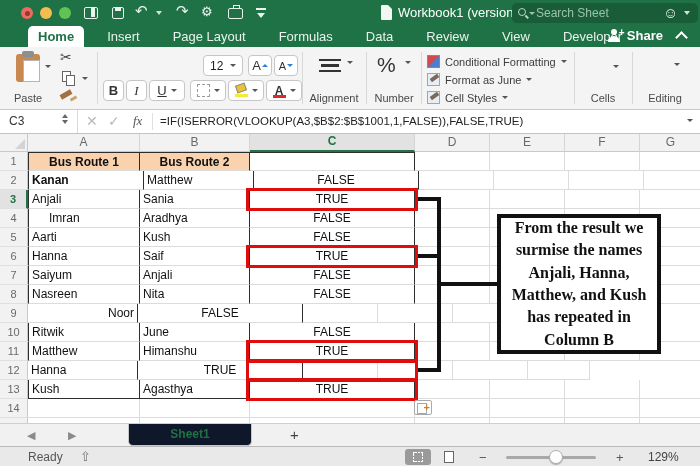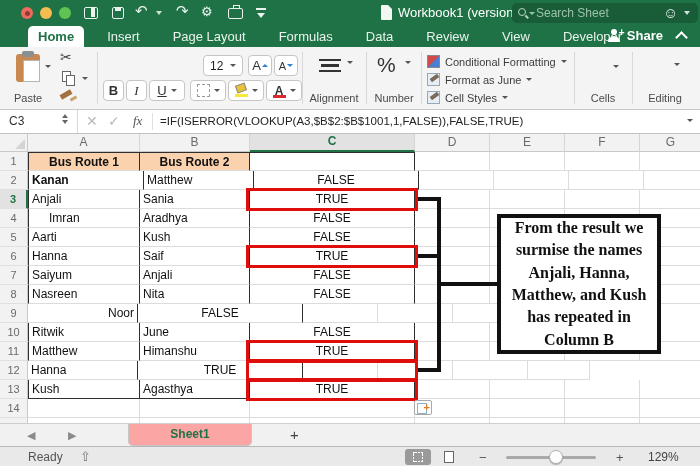--- a/index.html
+++ b/index.html
@@ -102,21 +102,21 @@
   .redbox { position:absolute; left:246px; width:172px; height:23px; border:3px solid #e00d0d; background:transparent; }
   .conn { position:absolute; background:#111; }
   .ann-box { position:absolute; left:497px; top:80px; width:164px; height:140px; border:4px solid #111; background:#fff; display:flex; align-items:center; justify-content:center; text-align:center; font-family:"Liberation Serif", serif; font-weight:bold; font-size:16px; line-height:1.4; color:#111; padding:2px 3px; }
   .quick-ic { position:absolute; left:414px; top:266px; width:18px; height:15px; background:#fff; border:1px solid #a9a9a9; border-radius:2px; }
   .quick-ic::before { content:""; position:absolute; left:2px; top:2px; width:8px; height:9px; border:1px solid #8faec9; }
   .quick-ic::after { content:"+"; position:absolute; right:1px; top:0px; color:#e07b20; font-size:11px; font-weight:bold; line-height:13px; }
 
   
   .sheetbar { position:absolute; left:0; top:423px; width:700px; height:23px; background:#f1f1f1; border-top:1px solid #cfcfcf; }
   .nav-arrow { position:absolute; top:5px; font-size:11px; color:#8a8a8a; }
-  .sheet-tab { position:absolute; left:128px; top:0; width:124px; height:22px; background:#fca5a5; border:1px solid #c6c6c6; border-top:none; border-radius:0 0 5px 5px; text-align:center; font-size:12px; font-weight:bold; color:#1f7246; line-height:21px; }
+  .sheet-tab { position:absolute; left:128px; top:0; width:124px; height:22px; background:#0f172a; border:1px solid #c6c6c6; border-top:none; border-radius:0 0 5px 5px; text-align:center; font-size:12px; font-weight:bold; color:#1f7246; line-height:21px; }
   .add-sheet { position:absolute; left:290px; top:2px; font-size:15px; color:#444; }
 
   
   .statusbar { position:absolute; left:0; top:446px; width:700px; height:20px; background:#e9e9e9; border-top:1px solid #b9b9b9; font-size:12px; color:#555; }
   .ready { position:absolute; left:28px; top:3px; }
   .macro-ic { position:absolute; left:80px; top:2px; color:#777; font-size:13px; }
   .vbtn { position:absolute; top:2px; width:26px; height:16px; border-radius:3px; }
   .vbtn.normal { left:405px; background:#9a9a9a; }
   .vgrid { position:absolute; left:8px; top:3px; width:10px; height:10px; background:
     linear-gradient(#fff,#fff); outline:none; border:1px solid #fff; 

